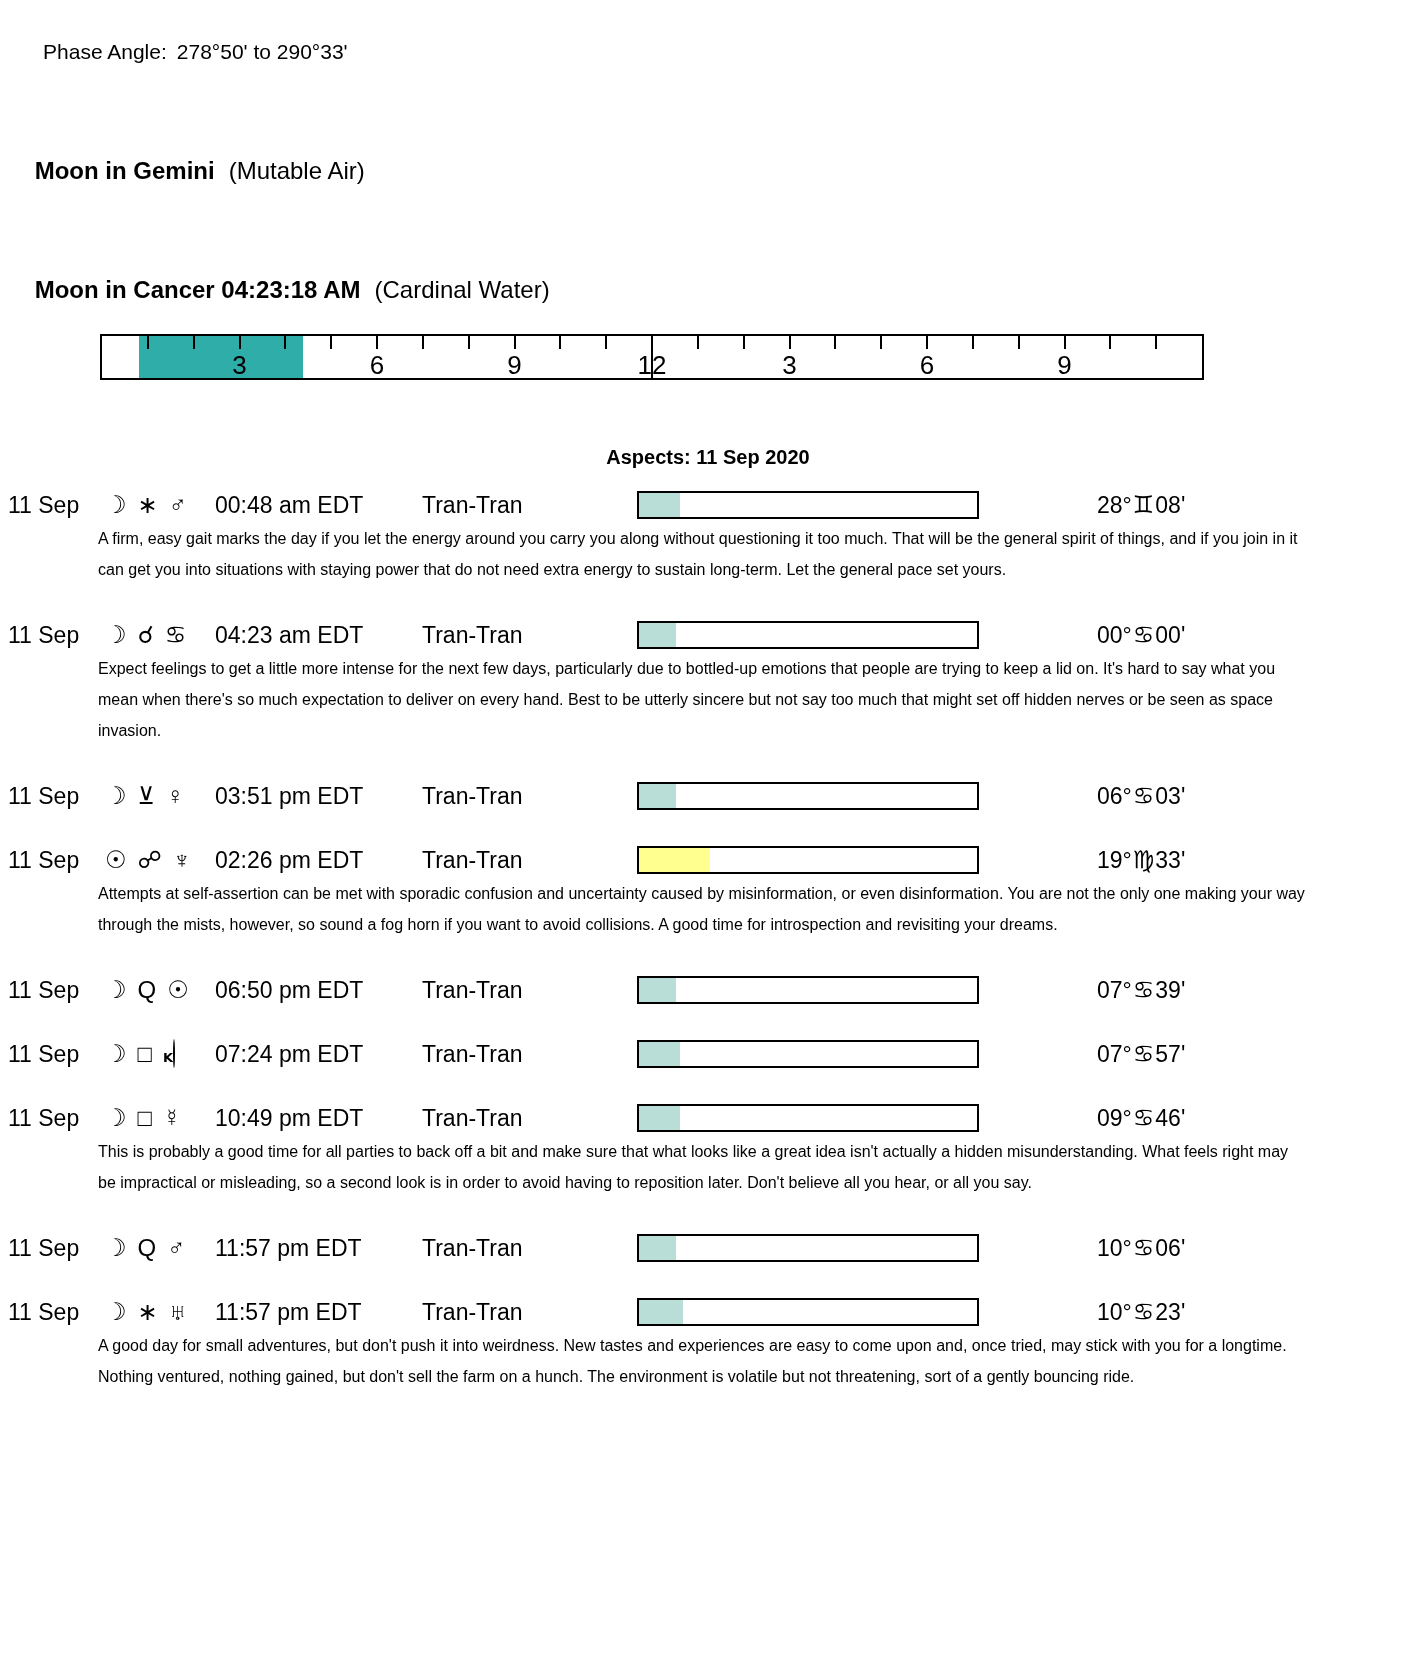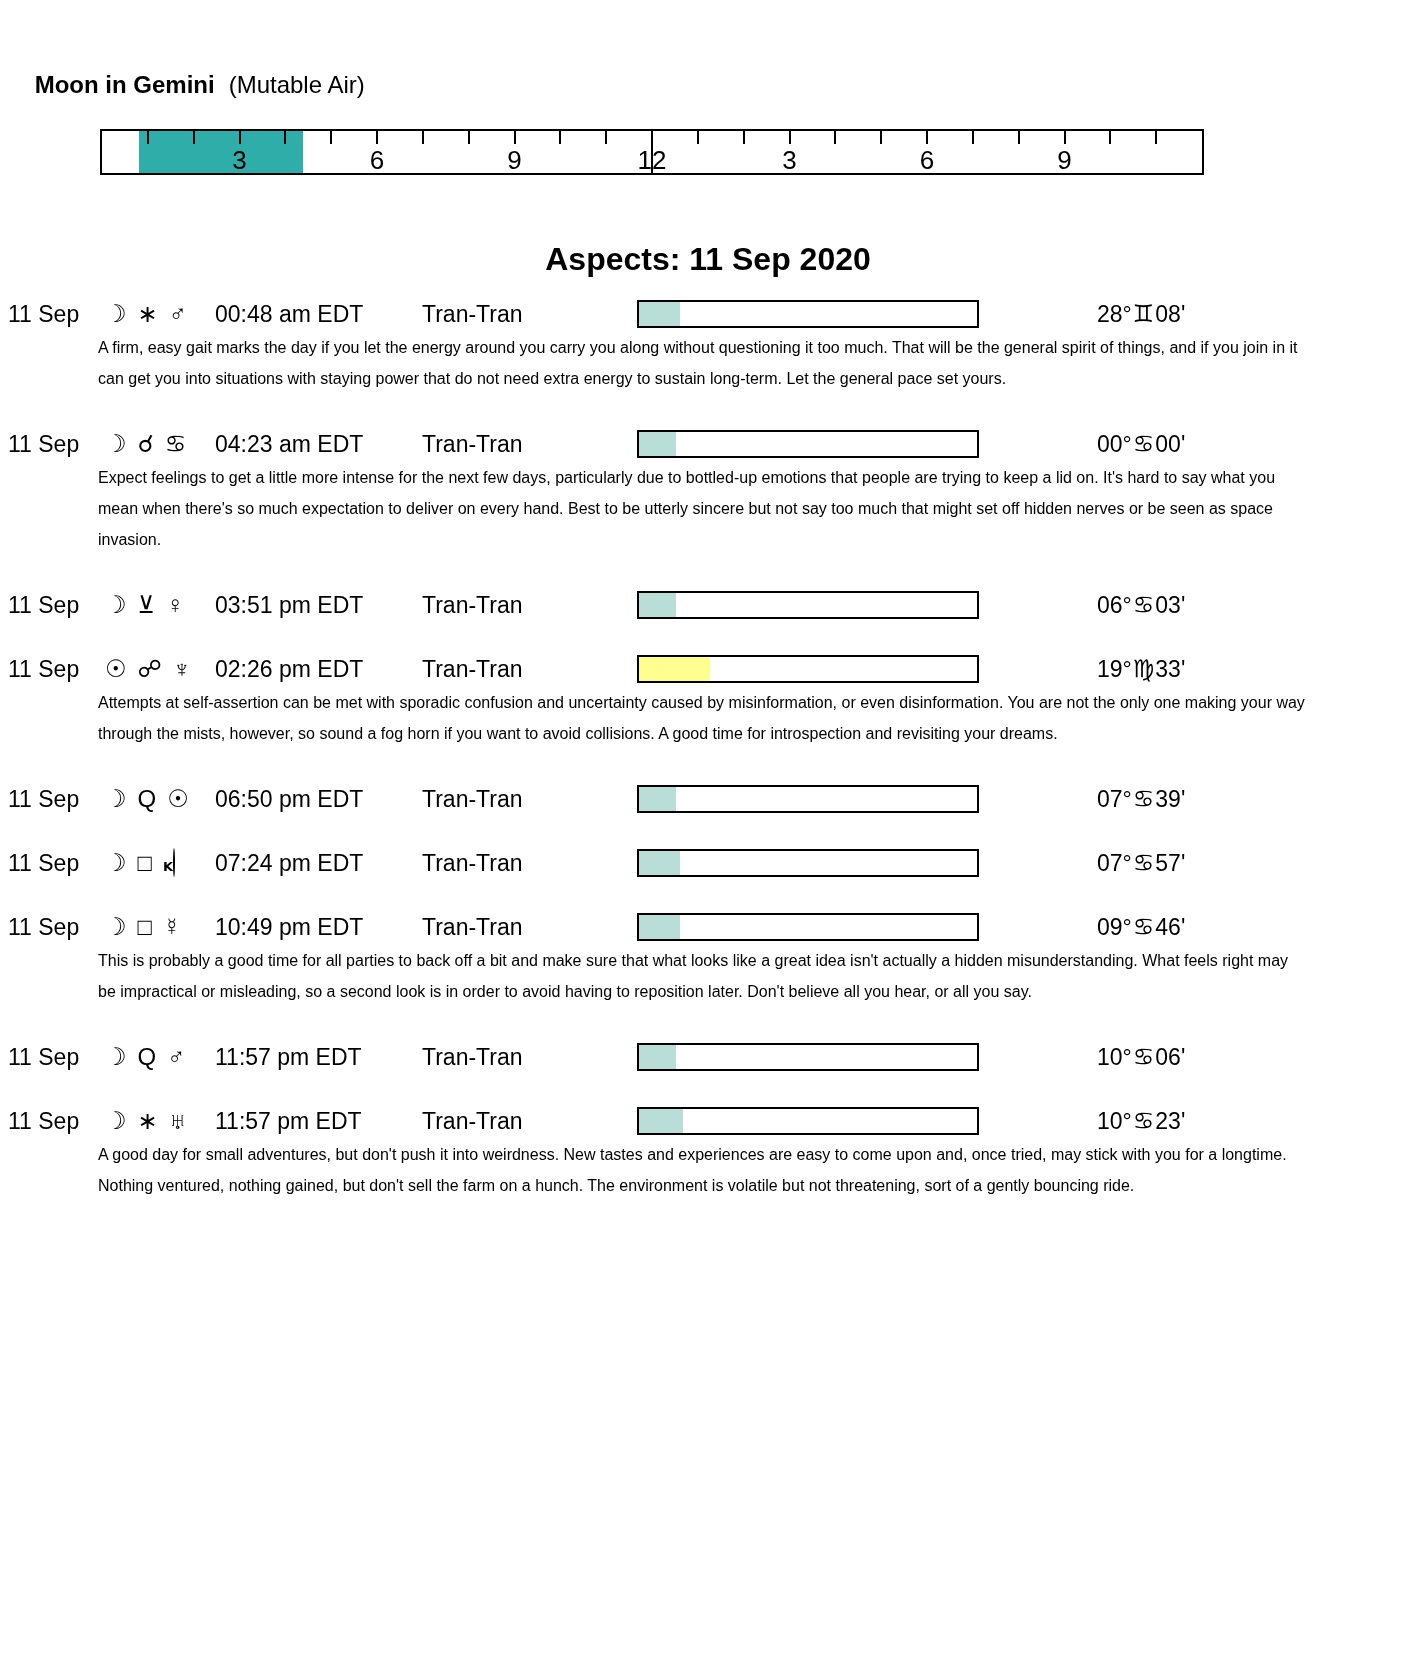--- a/index.html
+++ b/index.html
@@ -16,21 +16,21 @@
   .l2,.l3,.l4{margin-top:35px;}
 
   
   .ruler{position:relative;margin:2px 0 0 92px;width:1104px;height:46px;border:2px solid #000;background:#fff;box-sizing:border-box;}
   .voc-fill{position:absolute;top:0;bottom:0;}
   .tick{position:absolute;top:0;width:2px;height:13px;background:#000;}
   .tick.major{height:100%;}
   .rlabel{position:absolute;bottom:0;transform:translateX(-50%);font-size:26px;line-height:26px;}
 
   
-  .aheading{margin:66px 0 22px 0;text-align:center;font-weight:bold;font-size:32px;}
+  .aheading{margin:66px 0 22px 0;text-align:center;font-weight:bold;font-size:20px;}
 
   
   .aspect{margin-bottom:36px;}
   .arow{display:flex;align-items:center;font-size:23px;line-height:26px;}
   .adate{width:97px;flex:none;}
   .aglyphs{width:110px;flex:none;display:flex;align-items:center;gap:11px;font-size:24px;}
   .atime{width:207px;flex:none;}
   .akind{width:215px;flex:none;}
   .bar{flex:none;width:338px;height:24px;border:2px solid #000;background:#fff;position:relative;box-sizing:content-box;}
   .fill{position:absolute;left:0;top:0;bottom:0;}
@@ -43,26 +43,32 @@
   .chiron .ck{font-size:13px;line-height:12px;font-weight:bold;font-family:"DejaVu Sans",sans-serif;}
   .chiron .co{width:8px;height:8px;border:1.5px solid #000;border-radius:50%;box-sizing:border-box;}
   .glyph{display:inline-block;}
 </style>
 </head>
 <body>
 
 <div class="page">
 
   <div class="hrow l1">
+    <div class="pa">
+      <span>Phase Angle:</span><span>278°50' to 290°33'</span>
+    </div>
   </div>
 
   <div class="hrow l2">
     <span class="b">Moon in Gemini</span><span class="v">(Mutable Air)</span>
   </div>
 
+  <div class="hrow l3">
+    <span class="b">Moon in Cancer 04:23:18 AM</span><span class="v">(Cardinal Water)</span>
+  </div>
 
 
   <div class="ruler" id="ruler">
       <div class="voc-fill" style="left: 3.40292%; width: 14.8608%; background: rgb(47, 173, 168);"></div>
       <div class="tick" style="left: calc(4.16667% - 1px);"></div>
       <div class="tick" style="left: calc(8.33333% - 1px);"></div>
       <div class="tick" style="left: calc(12.5% - 1px);"></div>
       <div class="tick" style="left: calc(16.6667% - 1px);"></div>
       <div class="tick" style="left: calc(20.8333% - 1px);"></div>
       <div class="tick" style="left: calc(25% - 1px);"></div>

